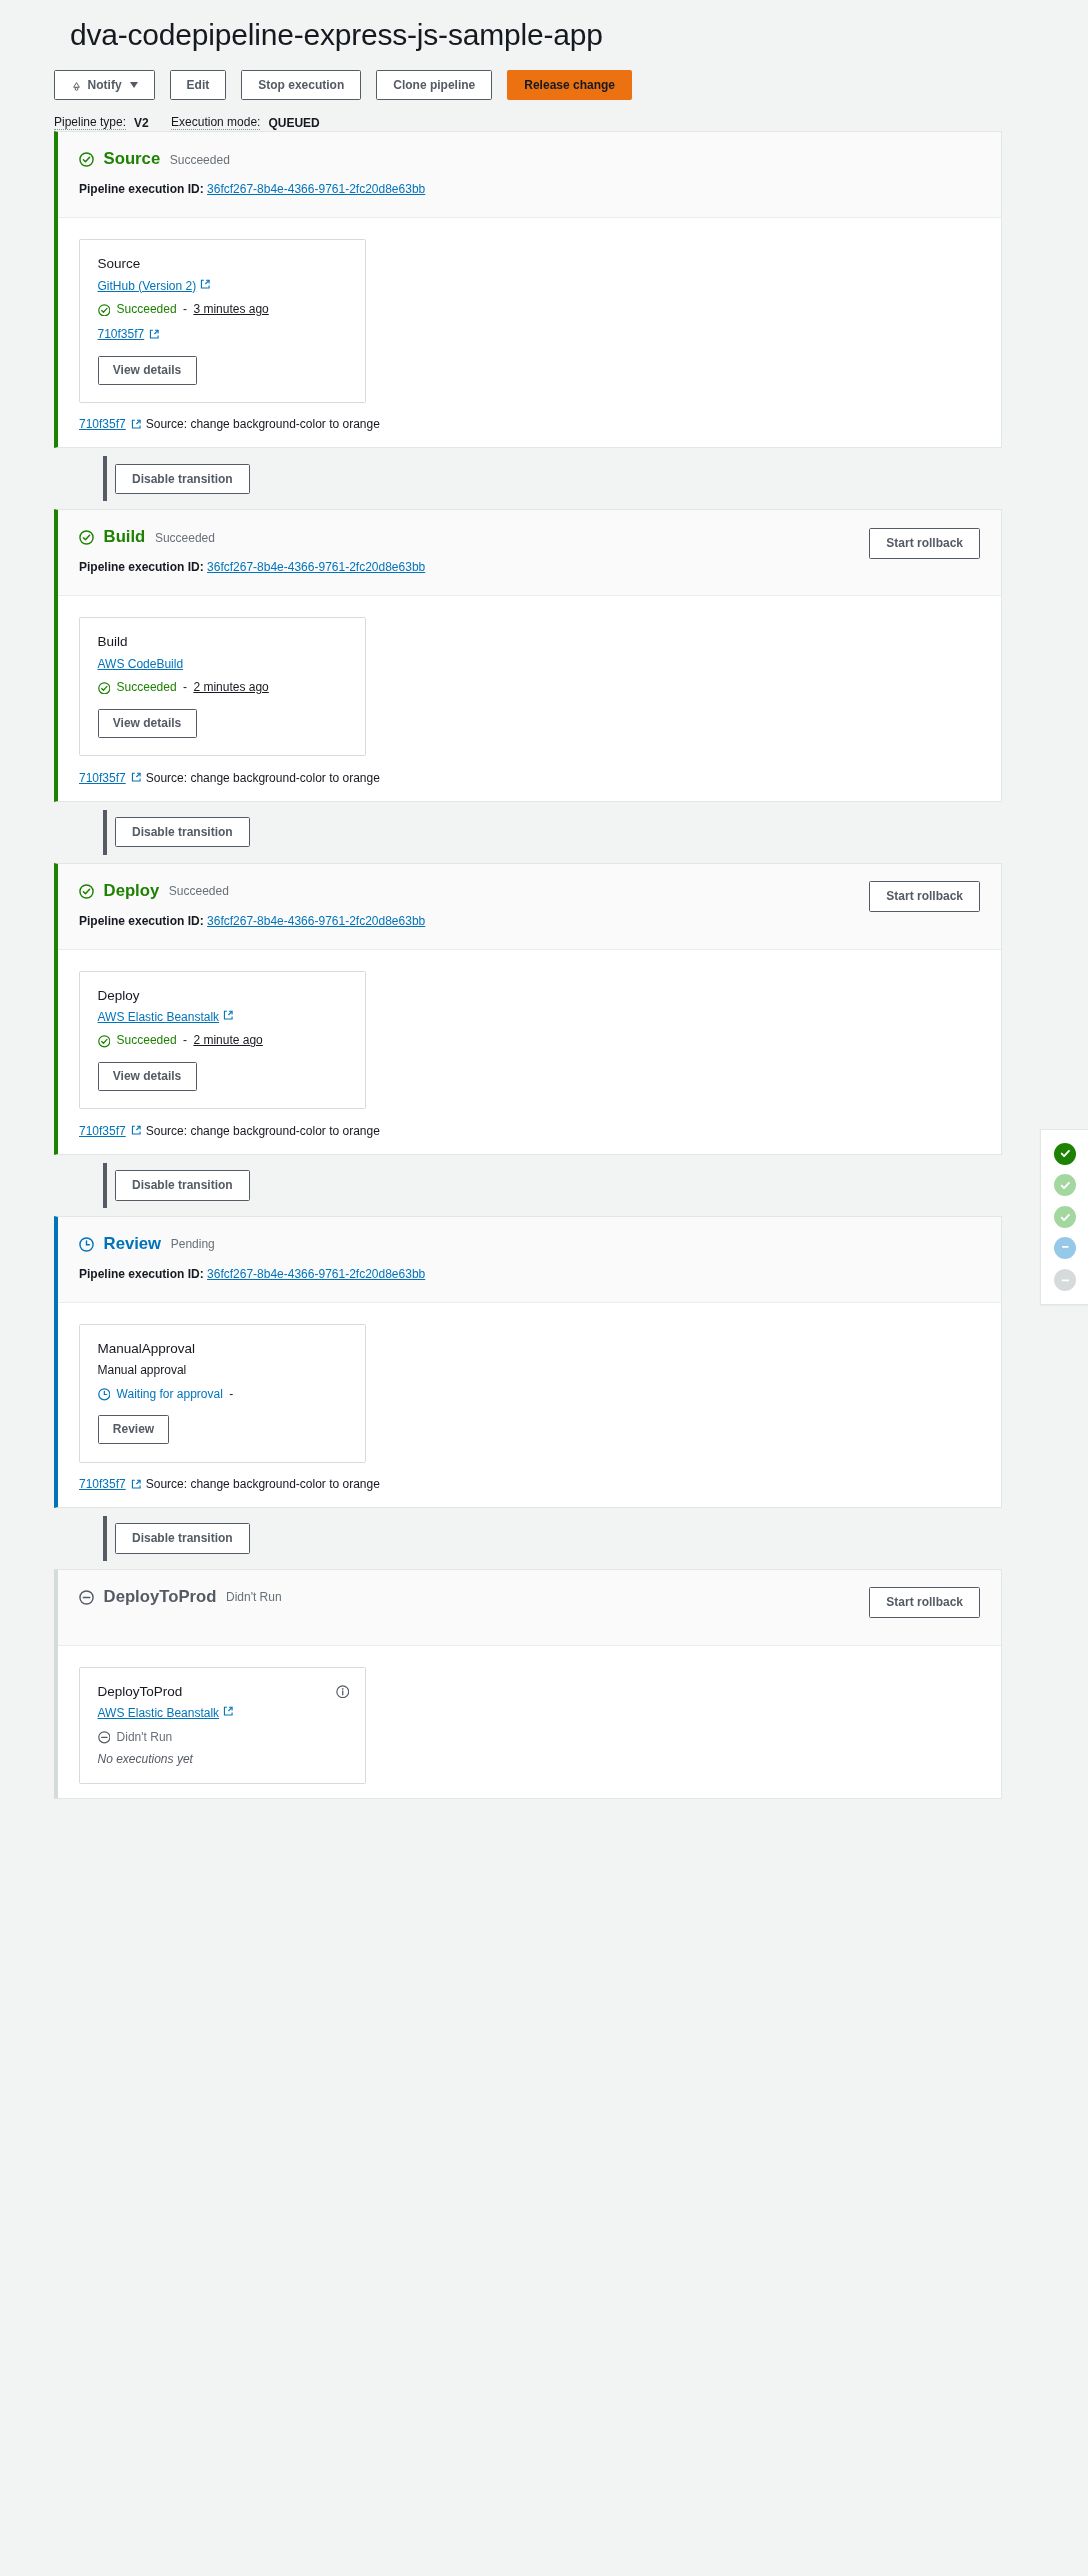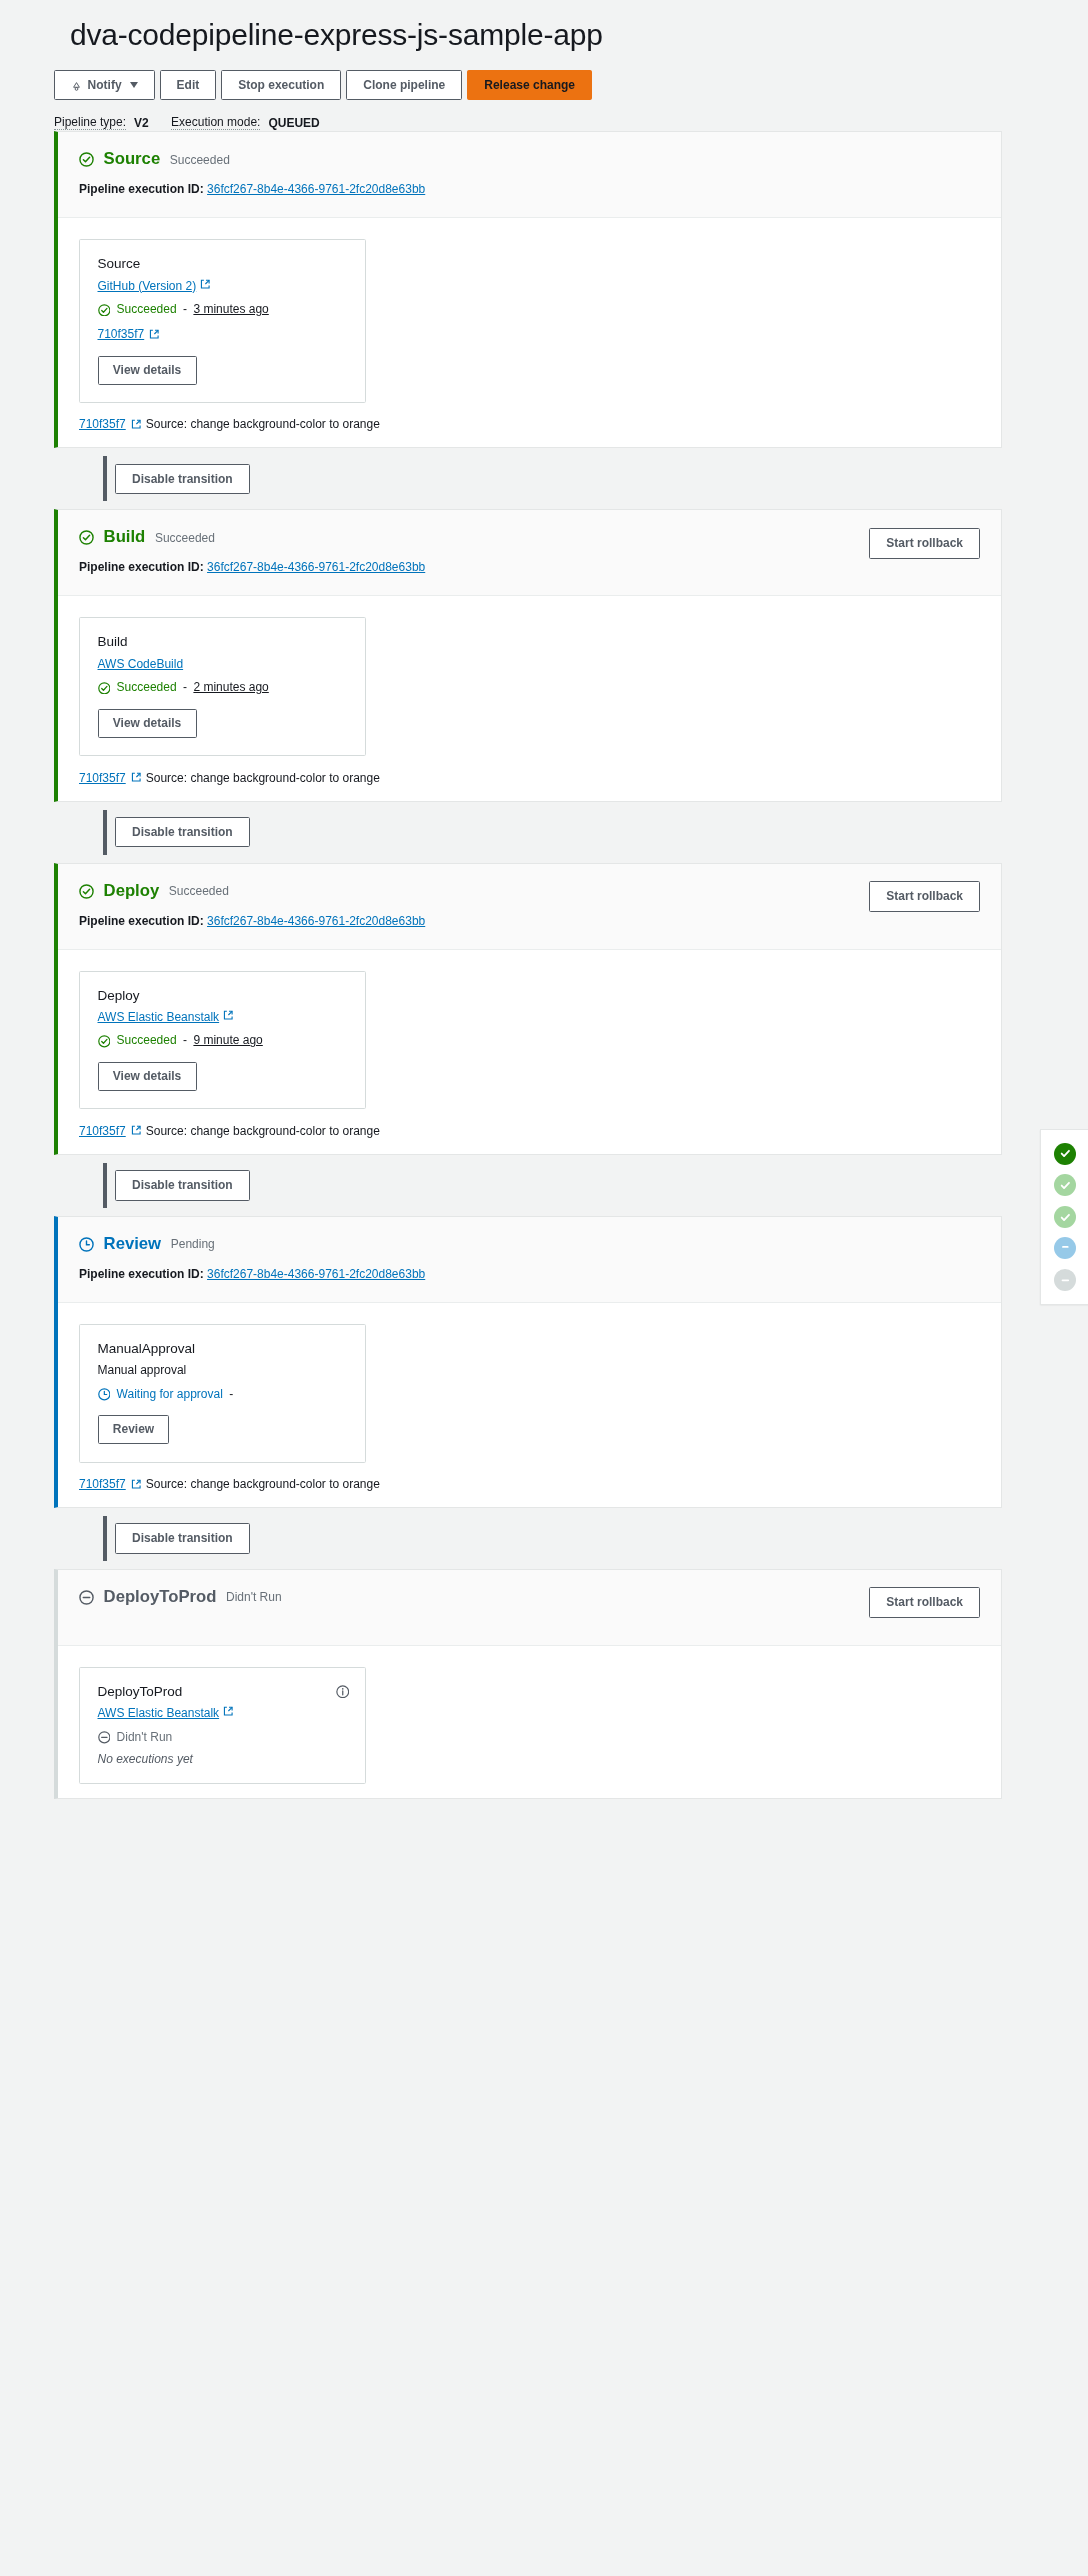--- a/index.html
+++ b/index.html
@@ -18,21 +18,21 @@
     font-size: 30px;
     font-weight: 400;
     letter-spacing: -0.2px;
     color: #16191f;
     line-height: 1.15;
     margin-left: 16px;
   }
   .toolbar {
     display: flex;
     align-items: flex-end;
-    gap: 5px;
+    gap: 15px;
     margin-top: 17.5px;
   }
   .btn {
     background: #ffffff;
     border: 0.8px solid #545b64;
     border-radius: 1.6px;
     color: #545b64;
     font-size: 12px;
     font-weight: 700;
     font-family: "Liberation Sans", sans-serif;
@@ -373,21 +373,21 @@
                 <path d="M14 2 L8.3 7.7" stroke="#0073bb" stroke-width="1.7"></path>
               </svg>
             </a>
           </div><div class="action-status">
             <span><svg width="12.7" height="12.7" viewBox="0 0 16 16">
                 <circle cx="8" cy="8" r="7" fill="none" stroke="#1d8102" stroke-width="1.5"></circle>
                 <path d="M4.7 8.2 L6.9 10.4 L11.3 5.6" fill="none" stroke="#1d8102" stroke-width="1.6" stroke-linecap="round" stroke-linejoin="round"></path>
               </svg></span>
             <span class="status-text succeeded">Succeeded</span>
             <span class="dash">-</span>
-            <a class="ago">9 minute ago</a>
+            <a class="ago">2 minute ago</a>
           </div><button class="btn card-btn">
             <span>View details</span>
           </button></div>
       </div>
       <div class="footer-commit">
         <a class="link"><span>710f35f7</span></a>
         <svg width="10.4" height="10.4" viewBox="0 0 16 16">
           <path d="M6 2 H2.2 V13.8 H14 V10" fill="none" stroke="#0073bb" stroke-width="1.7"></path>
           <path d="M9.2 2 H14 V6.8" fill="none" stroke="#0073bb" stroke-width="1.7"></path>
           <path d="M14 2 L8.3 7.7" stroke="#0073bb" stroke-width="1.7"></path>

